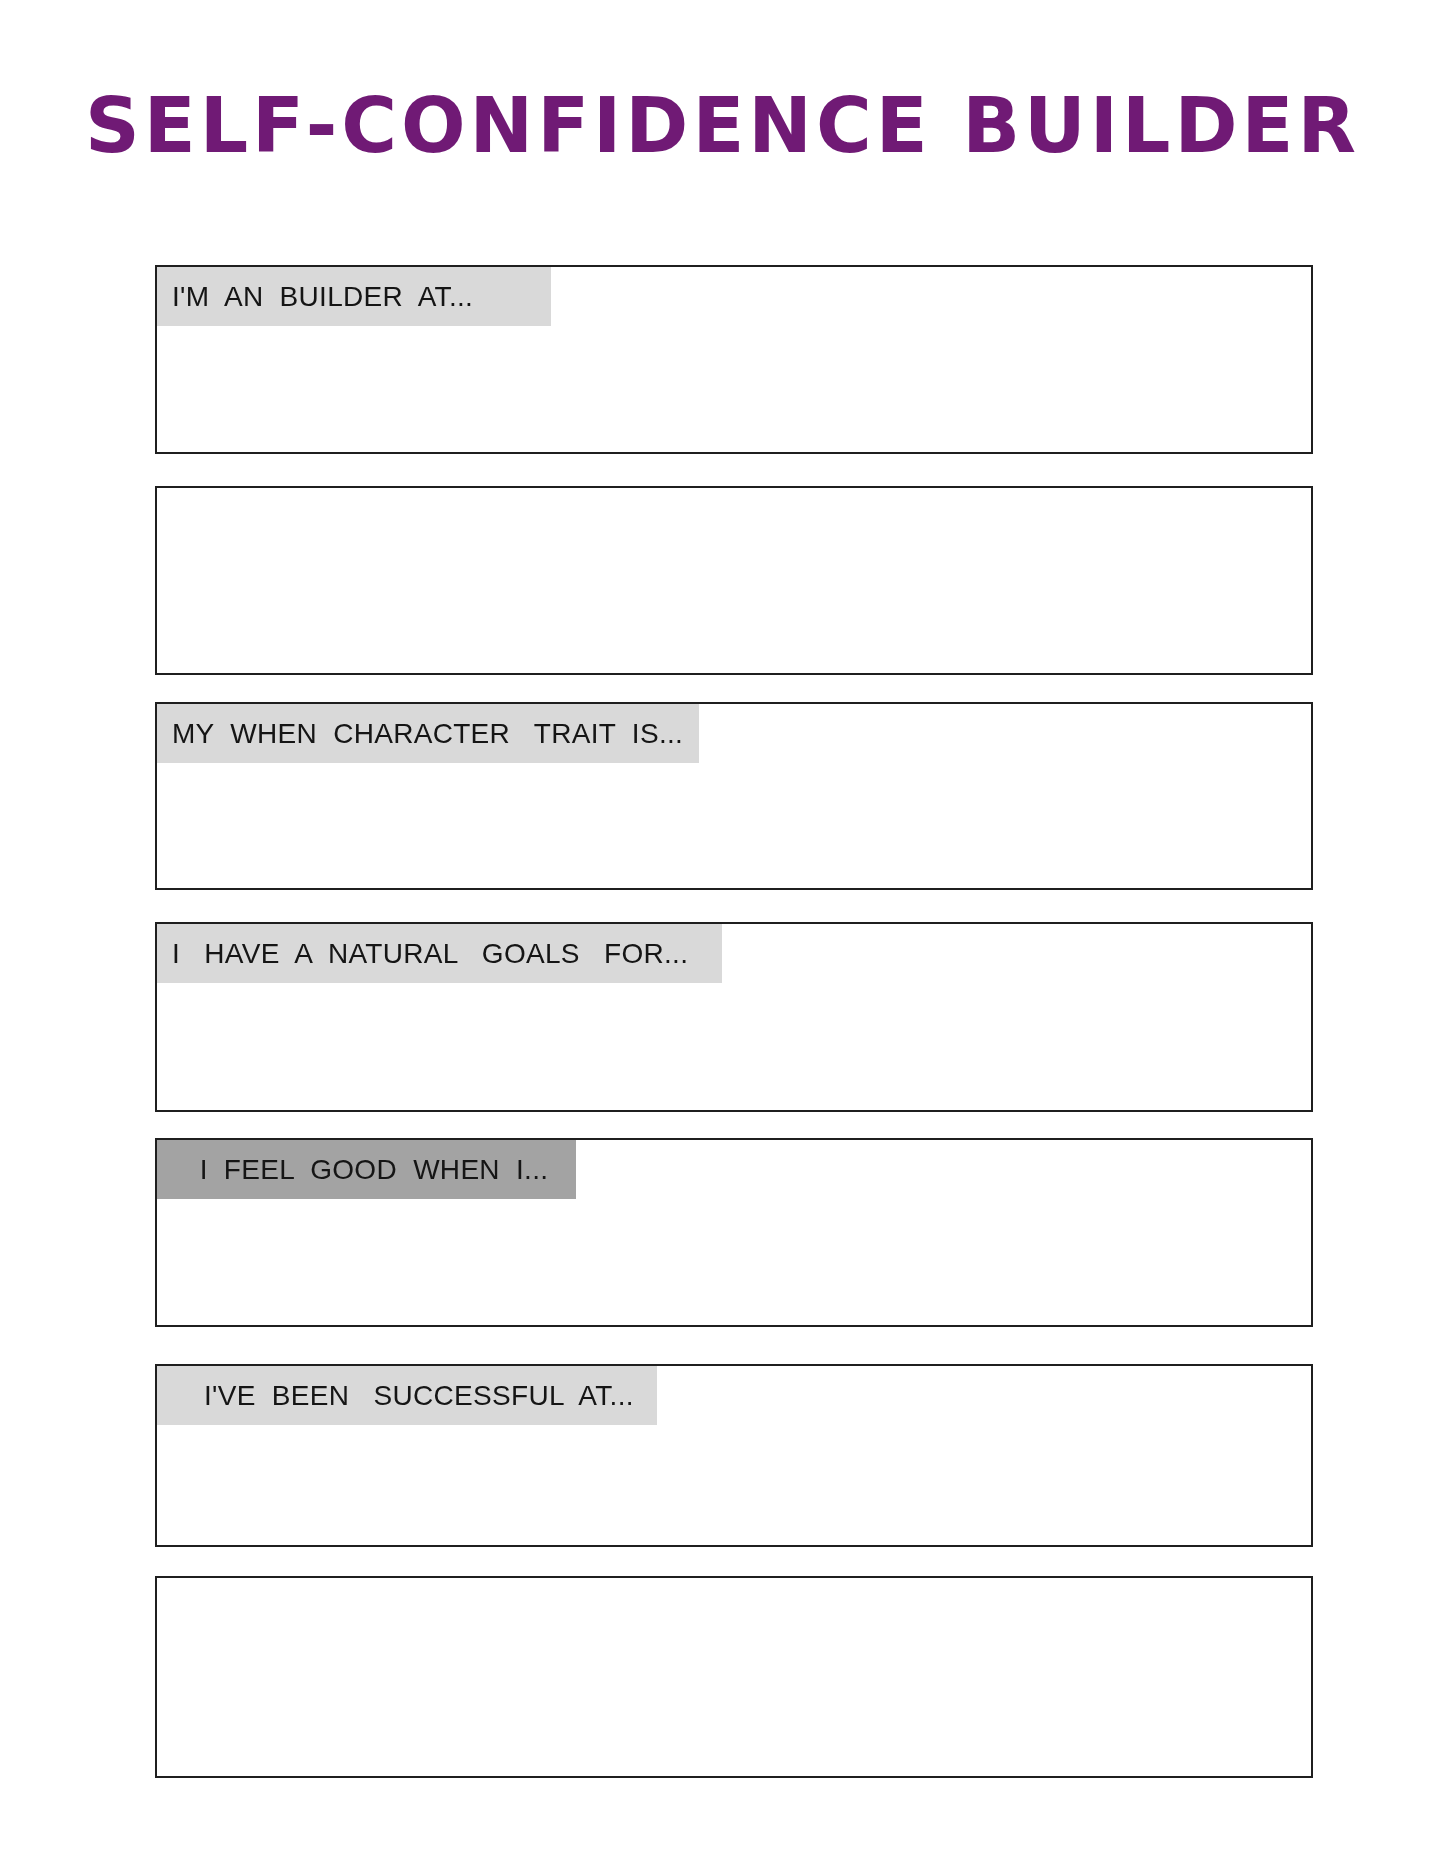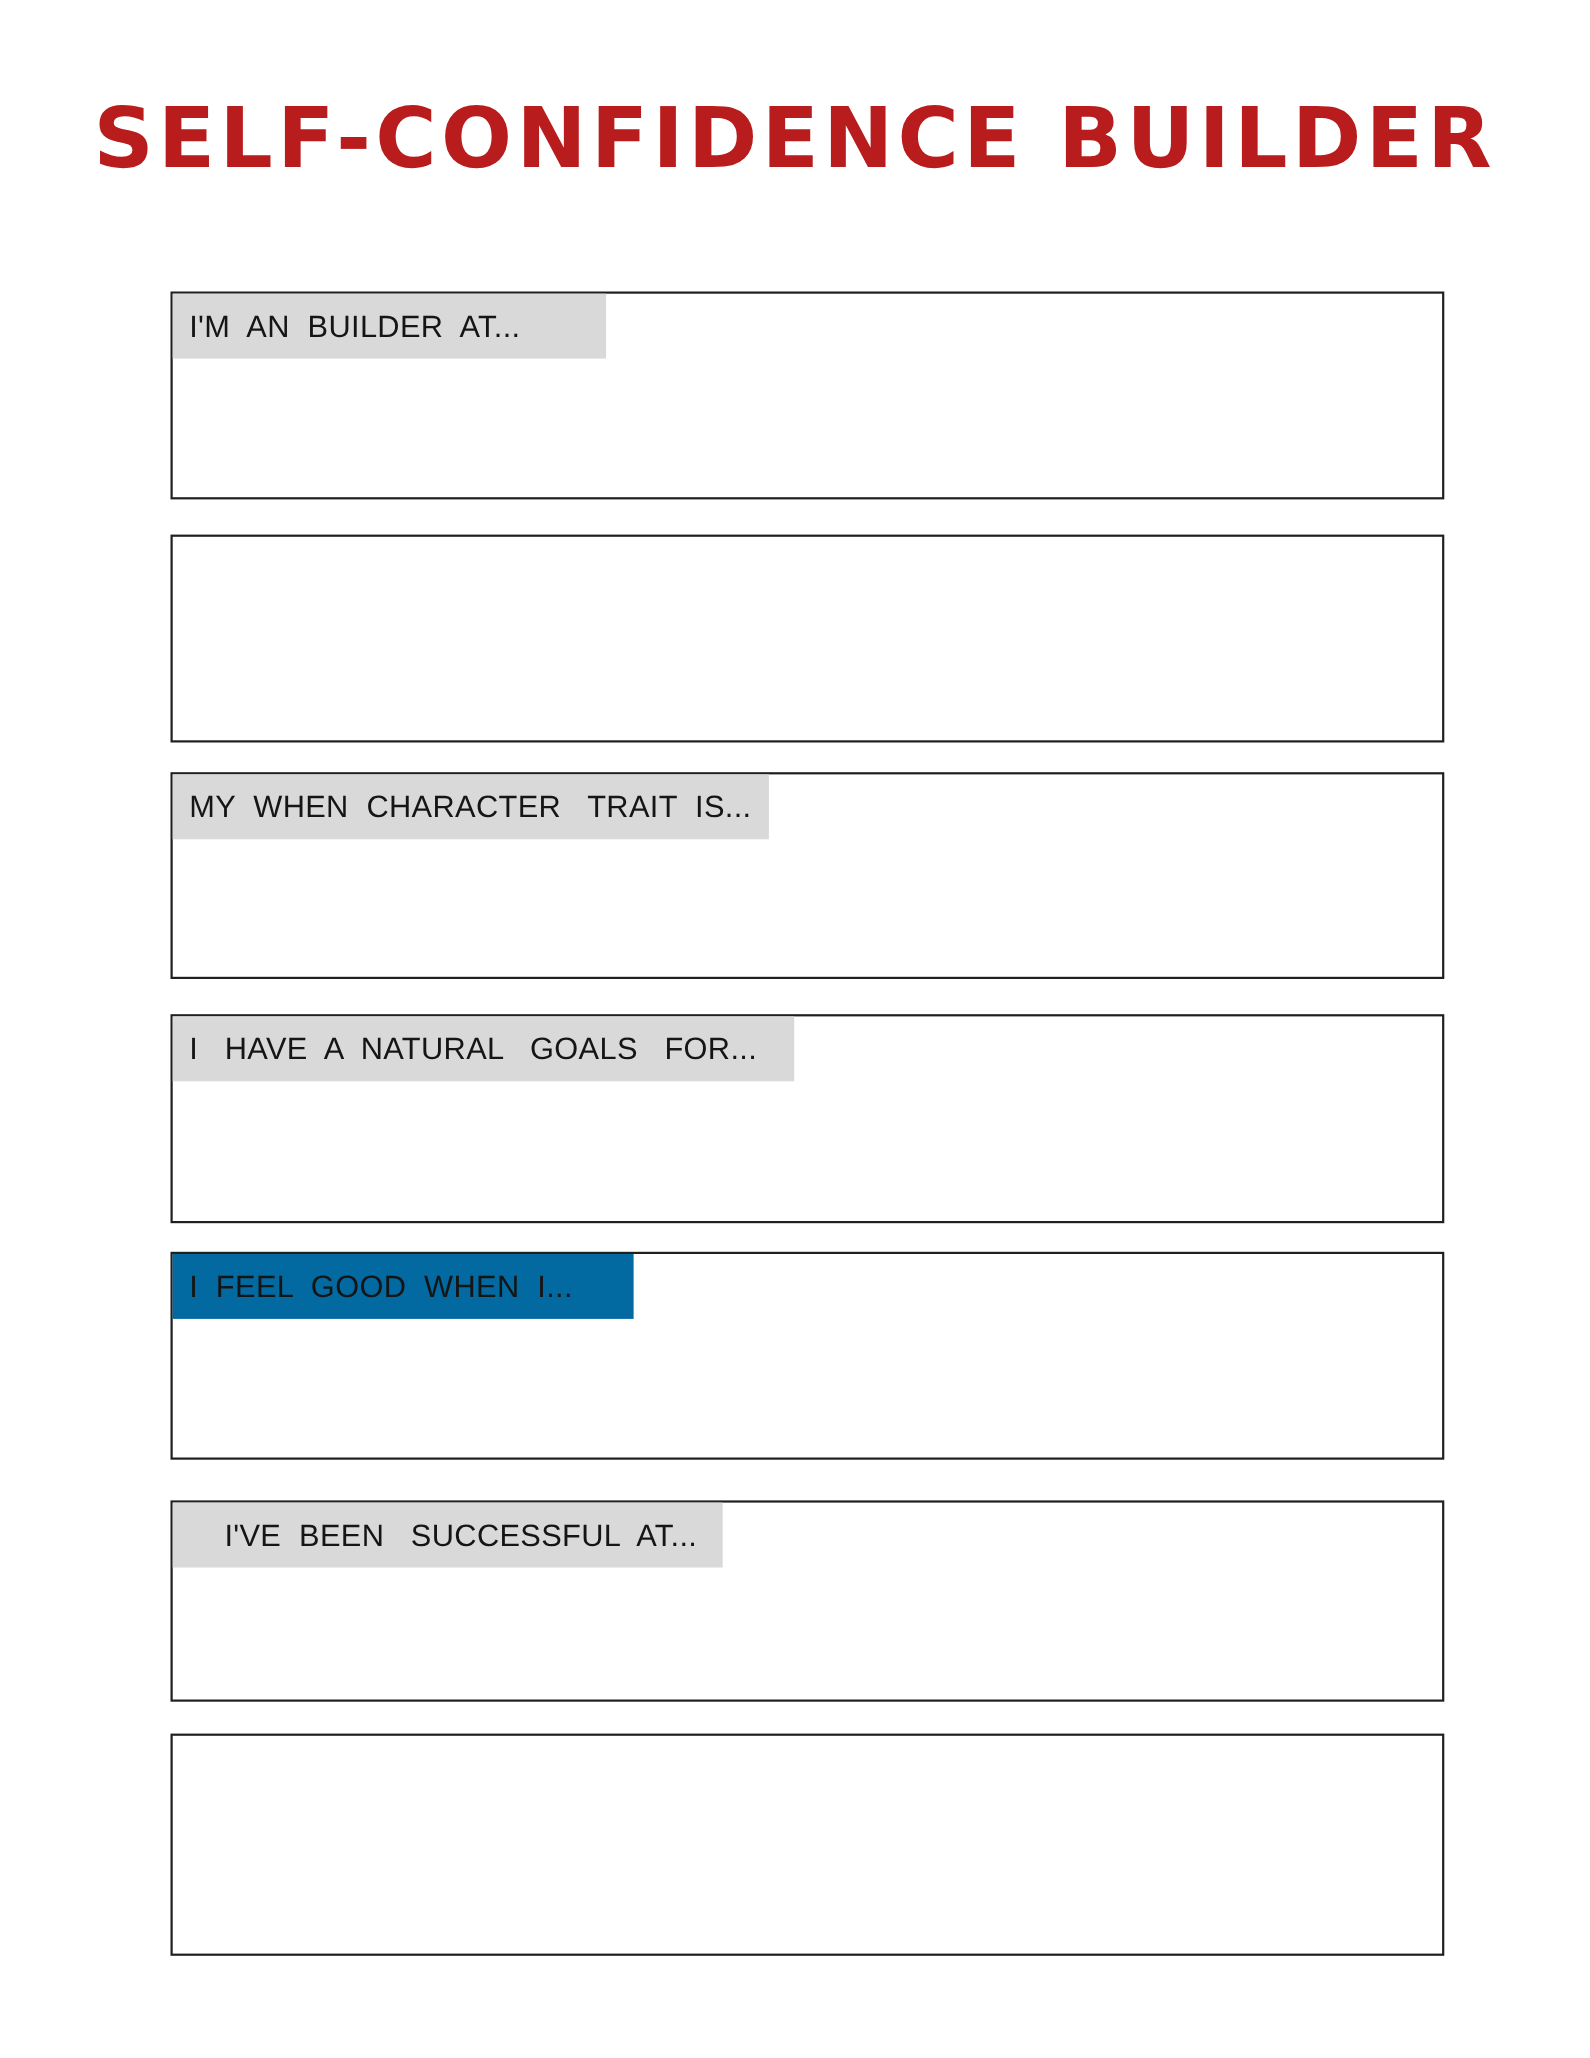--- a/index.html
+++ b/index.html
@@ -19,21 +19,21 @@
       position: absolute;
       left: 0;
       top: 80px;
       width: 1445px;
       text-align: center;
       font-family: "DejaVu Sans", sans-serif;
       font-weight: bold;
       font-size: 76px;
       line-height: 92px;
       letter-spacing: 4px;
-      color: #b91c1c;
+      color: #701a75;
       white-space: nowrap;
     }
     .prompt-box {
       position: absolute;
       left: 155px;
       width: 1154px;
       border: 2px solid #1f1f1f;
       background: #ffffff;
       box-sizing: content-box;
     }
@@ -96,21 +96,21 @@
 </div>
 
 <div class="prompt-box" style="top: 922px; height: 186px; border-color: rgb(31, 31, 31);">
   <div class="prompt-label" style="width: 565px; background: rgb(217, 217, 217);">
     <span class="prompt-label-text">I   HAVE  A  NATURAL   GOALS   FOR...</span>
   </div>
   <textarea class="answer-area" style=""></textarea>
 </div>
 
 <div class="prompt-box" style="top: 1138px; height: 185px; border-color: rgb(31, 31, 31);">
-  <div class="prompt-label" style="width: 419px; background: #0369a1;">
+  <div class="prompt-label" style="width: 419px; background: #a3a3a3; justify-content: center;">
     <span class="prompt-label-text">I  FEEL  GOOD  WHEN  I...</span>
   </div>
   <textarea class="answer-area" style=""></textarea>
 </div>
 
 <div class="prompt-box" style="top: 1364px; height: 179px; border-color: rgb(31, 31, 31);">
   <div class="prompt-label" style="width: 468px; background: rgb(217, 217, 217); padding-left: 32px;">
     <span class="prompt-label-text">I'VE  BEEN   SUCCESSFUL  AT...</span>
   </div>
   <textarea class="answer-area" style=""></textarea>

